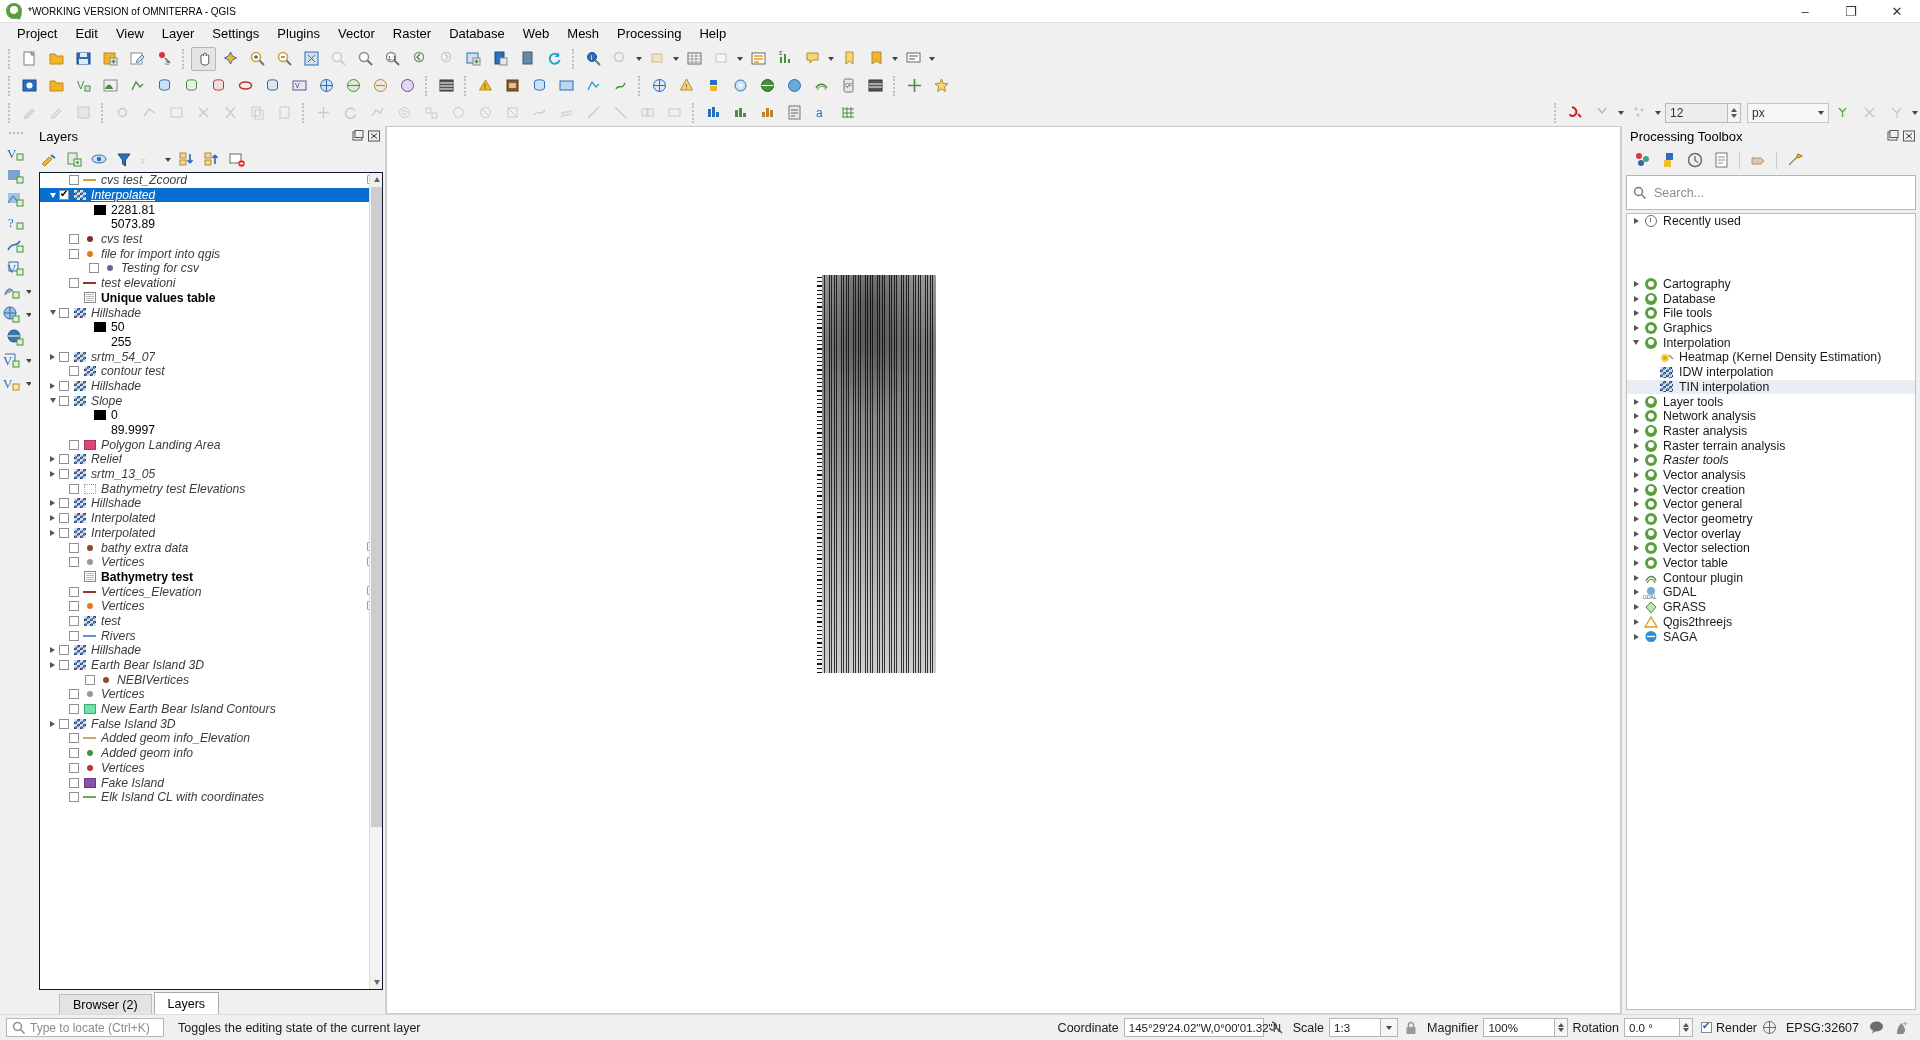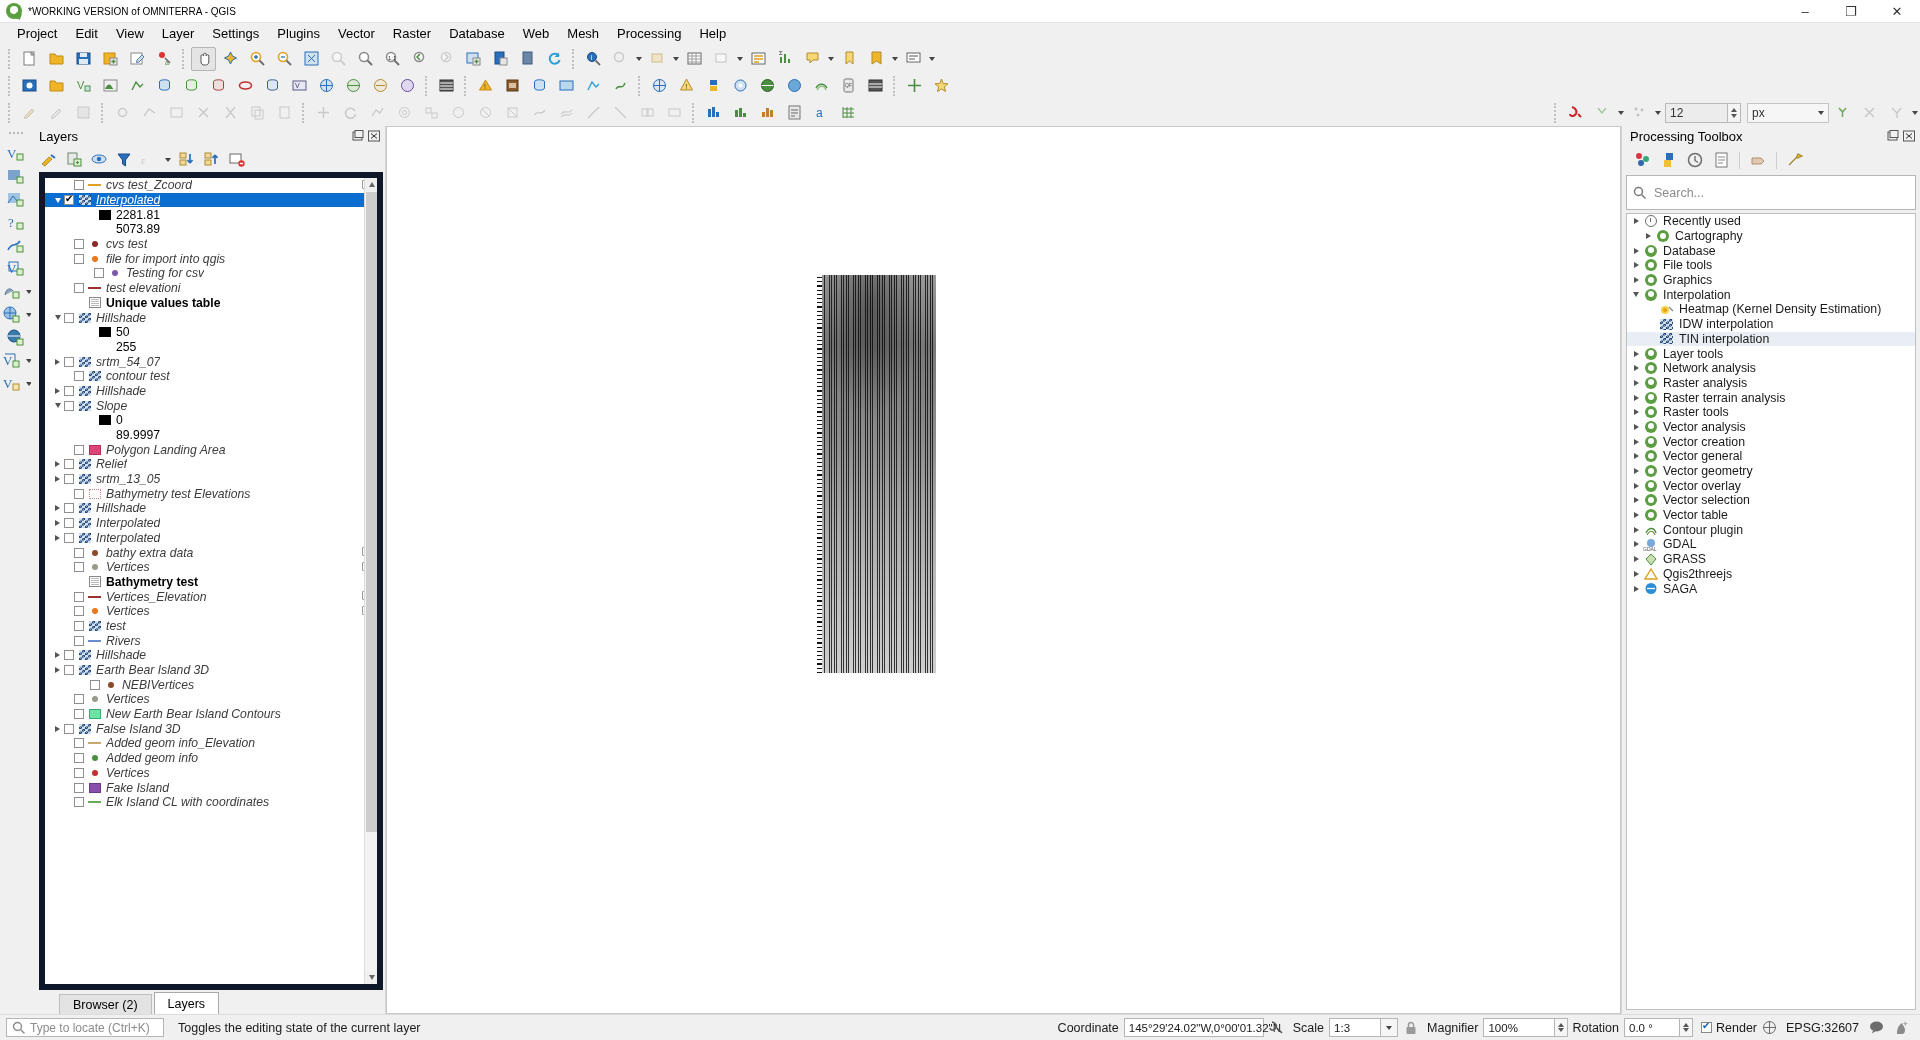--- a/index.html
+++ b/index.html
@@ -116,21 +116,21 @@
   }
   .panel-header .ptitle { flex: 1 1 auto; }
   .panel-hdr-btn { width: 13px; height: 13px; margin-left: 3px; position: relative; }
   .panel-tools {
     height: 25px; display: flex; align-items: center; padding-left: 6px; flex: 0 0 25px;
     background: #f0f0f0;
   }
   .ptool { width: 23px; height: 22px; display: flex; align-items: center; justify-content: center; margin-right: 2px; }
 
   .layer-list {
-    flex: 1 1 auto; background: #ffffff; border: 6px solid #0f172a; margin: 0 2px 0 8px;
+    flex: 1 1 auto; background: #ffffff; border: 1px solid #0f172a; margin: 0 2px 0 8px;
     overflow: hidden; position: relative;
   }
   .lrow {
     height: 14.7px; display: flex; align-items: center; font-size: 12.2px;
     white-space: nowrap; padding-right: 14px; position: relative;
   }
   .lrow.sel { background: #0a6ed1; color: #fff; }
   .lrow.sel .lname { color: #fff; text-decoration: underline; font-weight: normal; }
   .exp {
     width: 13px; flex: 0 0 13px; display: flex; align-items: center; justify-content: center;
@@ -1547,21 +1547,21 @@
       <div class="ptree" id="ptree-rows">
           <div class="trow" style="padding-left: 2px;">
             <span class="texp">
               <span class="tri-r2"></span>
             </span>
             <span class="ticon">
               <span class="clockico"></span>
             </span>
             <span class="tlabel">Recently used</span>
           </div>
-          <div class="trow" style="padding-left: 14px;">
+          <div class="trow" style="padding-left: 2px; margin-top: 48px;">
             <span class="texp">
               <span class="tri-r2"></span>
             </span>
             <span class="ticon">
               <span class="qico"></span>
             </span>
             <span class="tlabel">Cartography</span>
           </div>
           <div class="trow" style="padding-left: 2px;">
             <span class="texp">
@@ -1653,21 +1653,21 @@
           </div>
           <div class="trow" style="padding-left: 2px;">
             <span class="texp">
               <span class="tri-r2"></span>
             </span>
             <span class="ticon">
               <span class="qico"></span>
             </span>
             <span class="tlabel">Raster terrain analysis</span>
           </div>
-          <div class="trow" style="padding-left: 2px;">
+          <div class="trow" style="padding-left: 2px; font-style: italic;">
             <span class="texp">
               <span class="tri-r2"></span>
             </span>
             <span class="ticon">
               <span class="qico"></span>
             </span>
             <span class="tlabel">Raster tools</span>
           </div>
           <div class="trow" style="padding-left: 2px;">
             <span class="texp">

